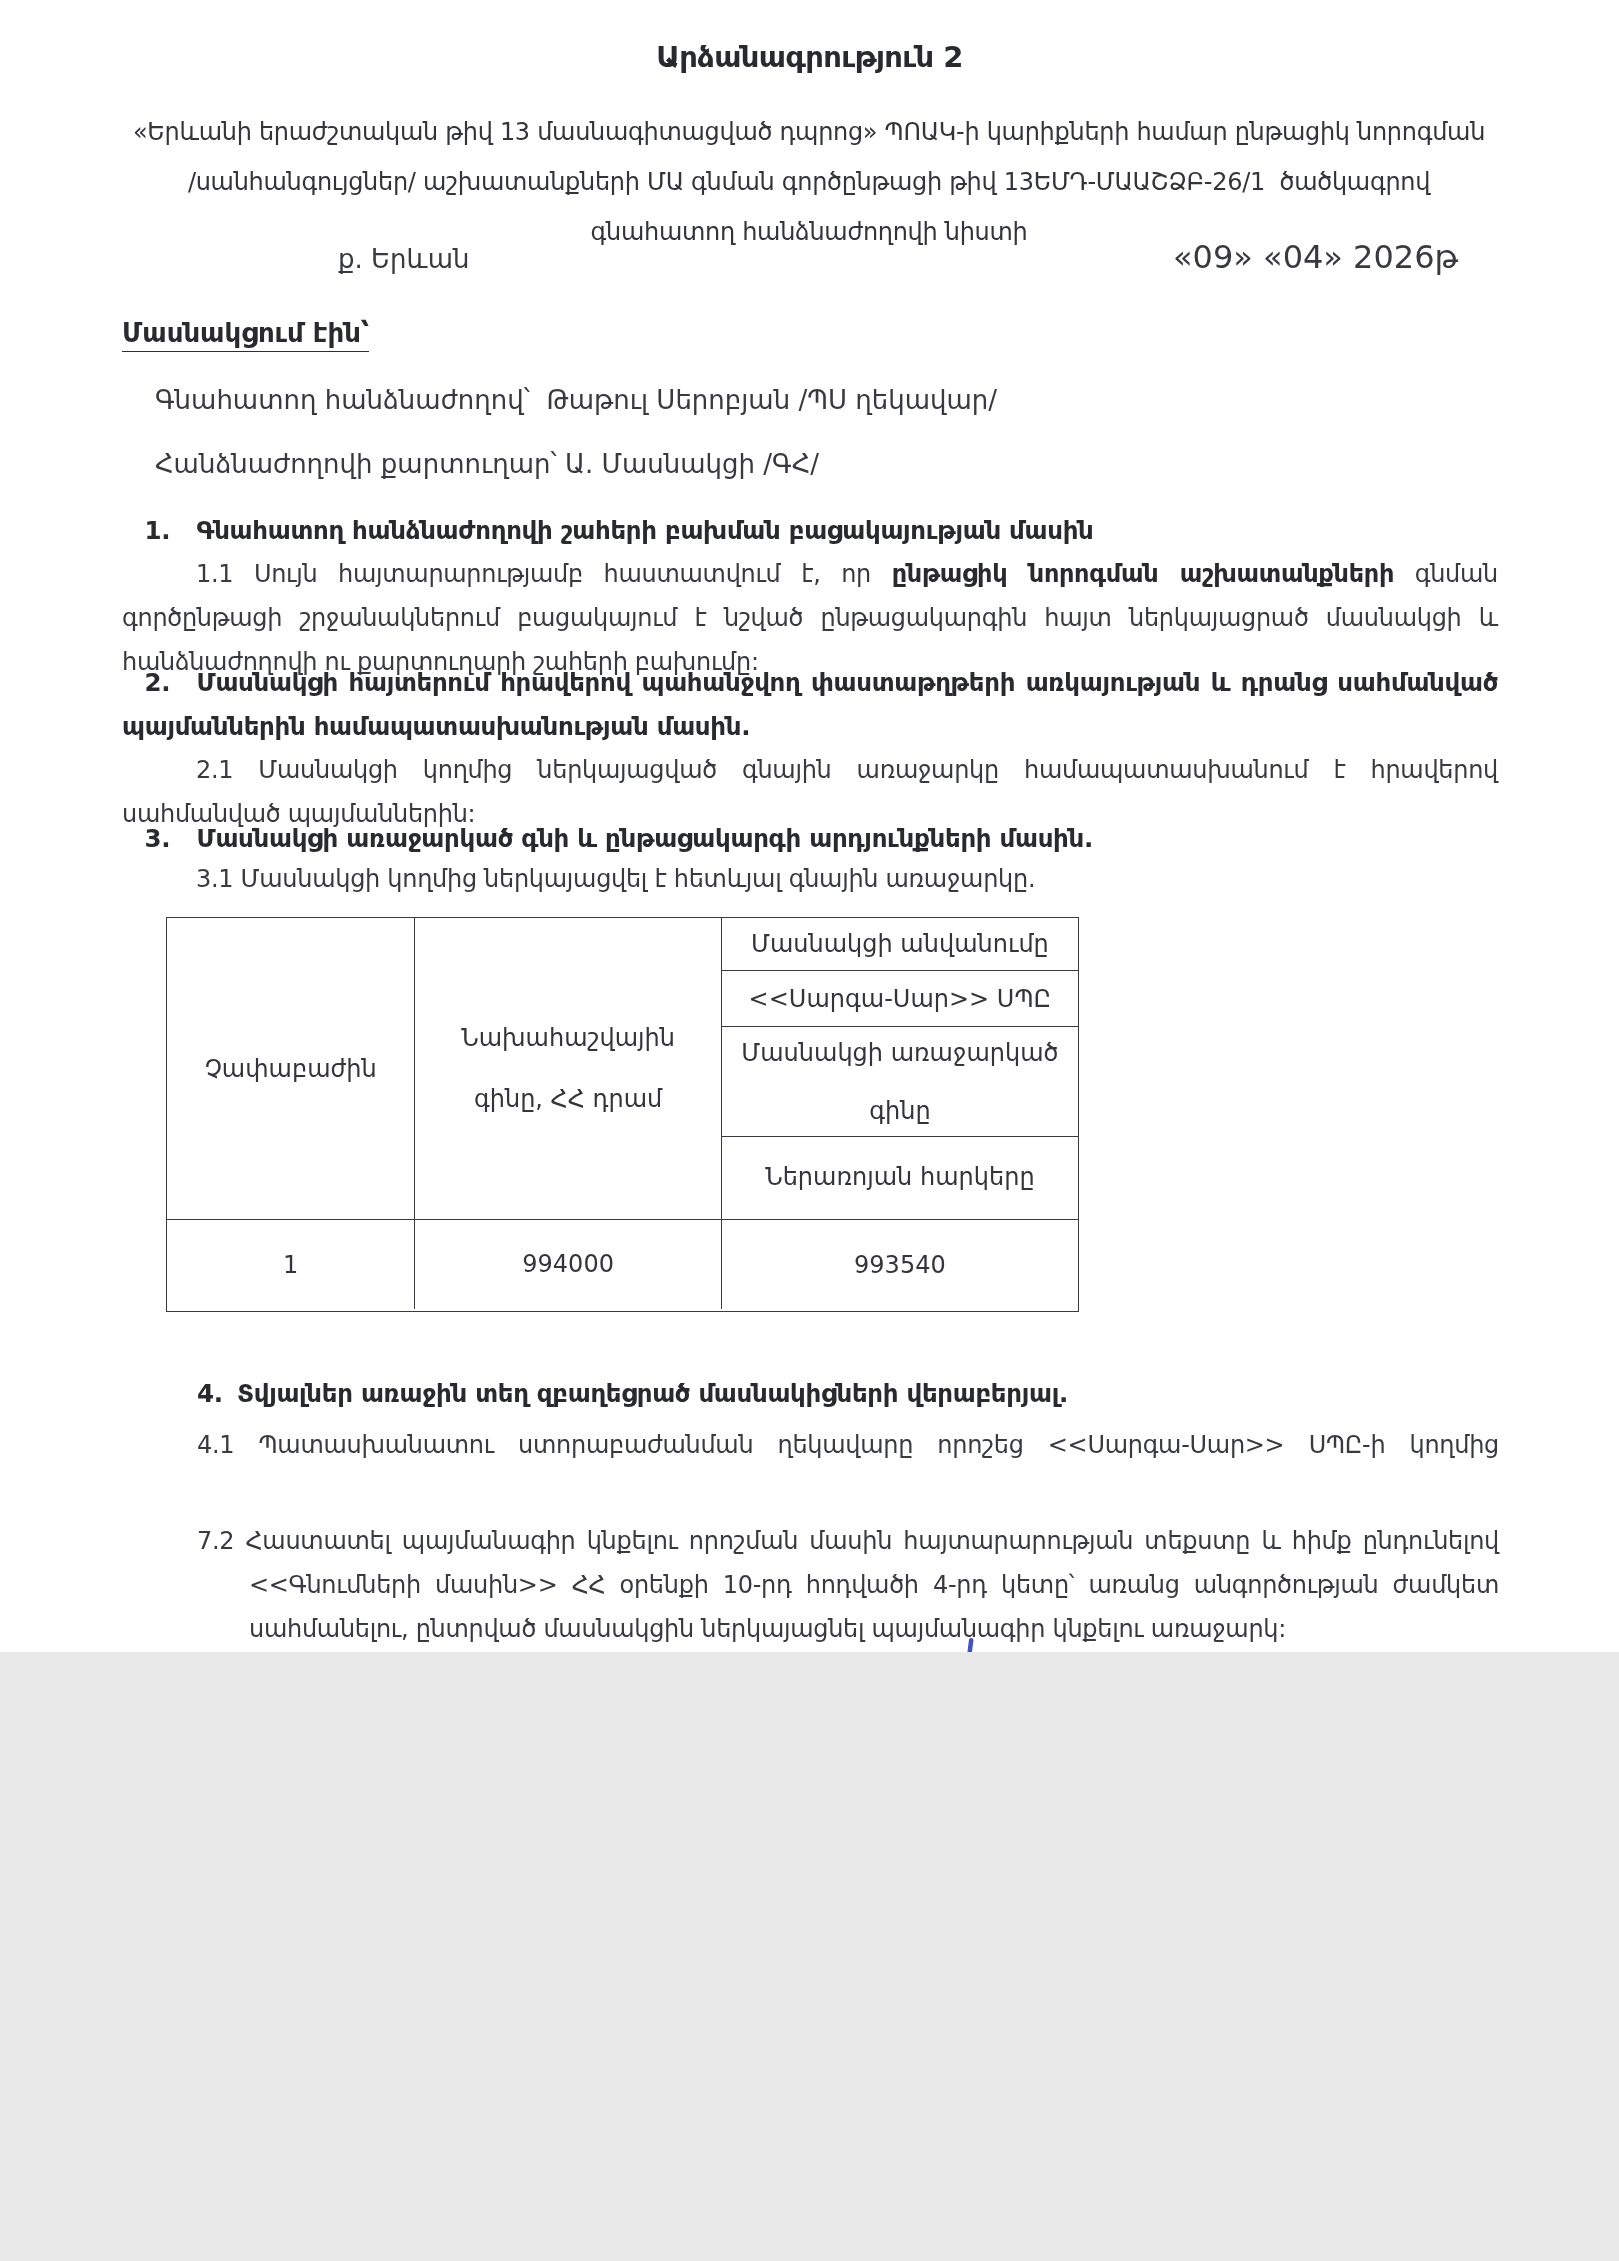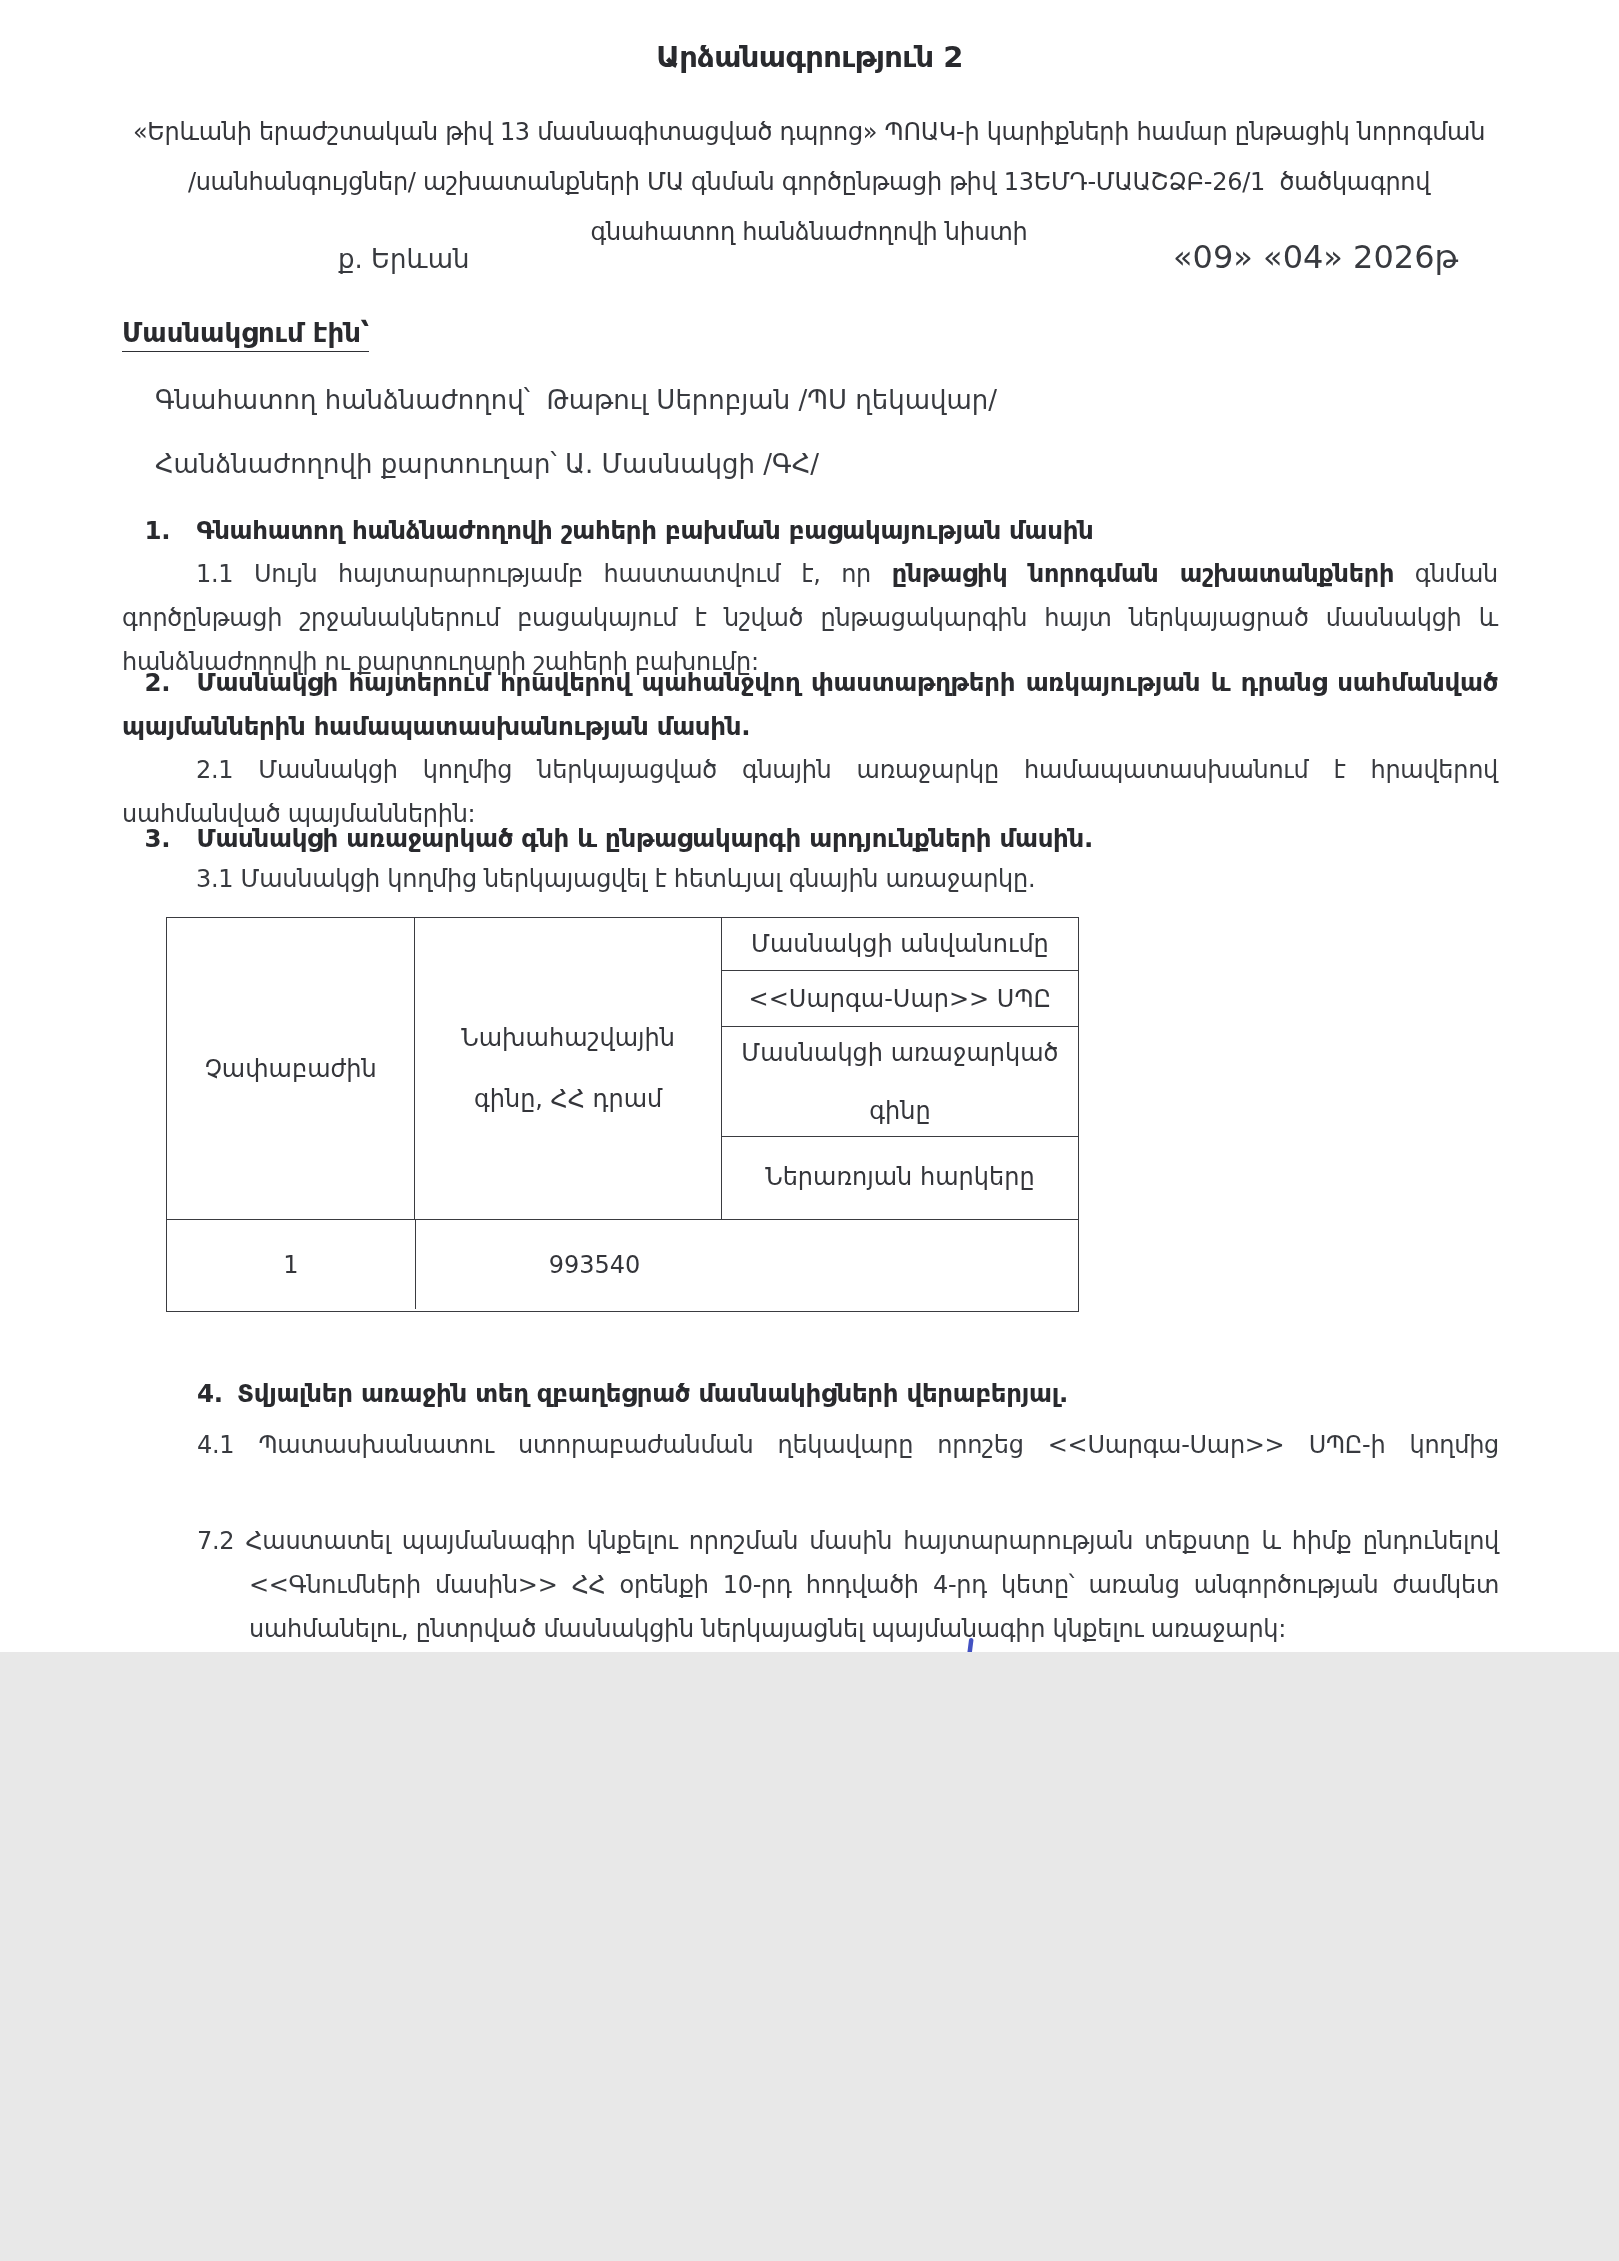--- a/index.html
+++ b/index.html
@@ -115,20 +115,21 @@
           <div>
             <div>Մասնակցի առաջարկած</div>
             <div>գինը</div>
           </div>
         </div>
         <div class="sc sc4">Ներառոյան հարկերը</div>
       </div>
     </div>
     <div class="trow dt-row">
       <div class="c1">1</div>
+      <div class="c2">994000</div>
       <div class="c3d">993540</div>
     </div>
   </div>
 
   <div class="abs block4" style="top:1372px;">
     <div class="headline">
       <span class="hnum4">4.</span><span>Տվյալներ առաջին տեղ զբաղեցրած մասնակիցների վերաբերյալ.</span>
     </div>
   </div>
   <div class="abs block4" style="top:1423px;">

